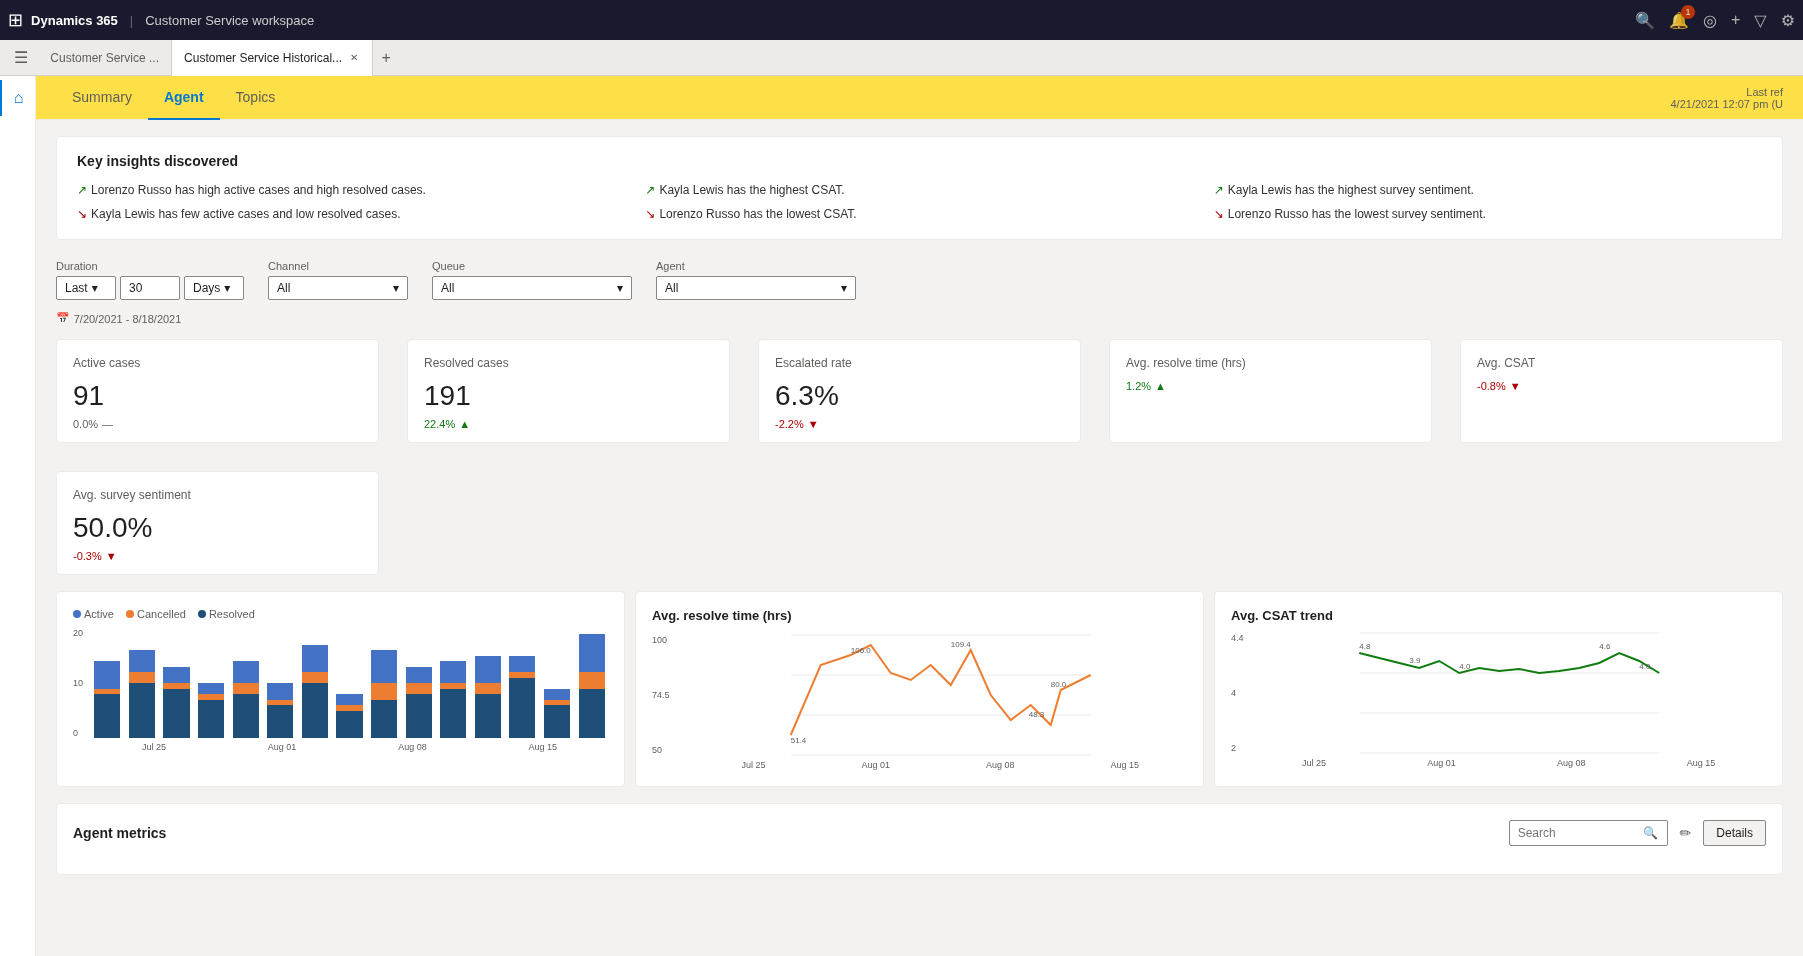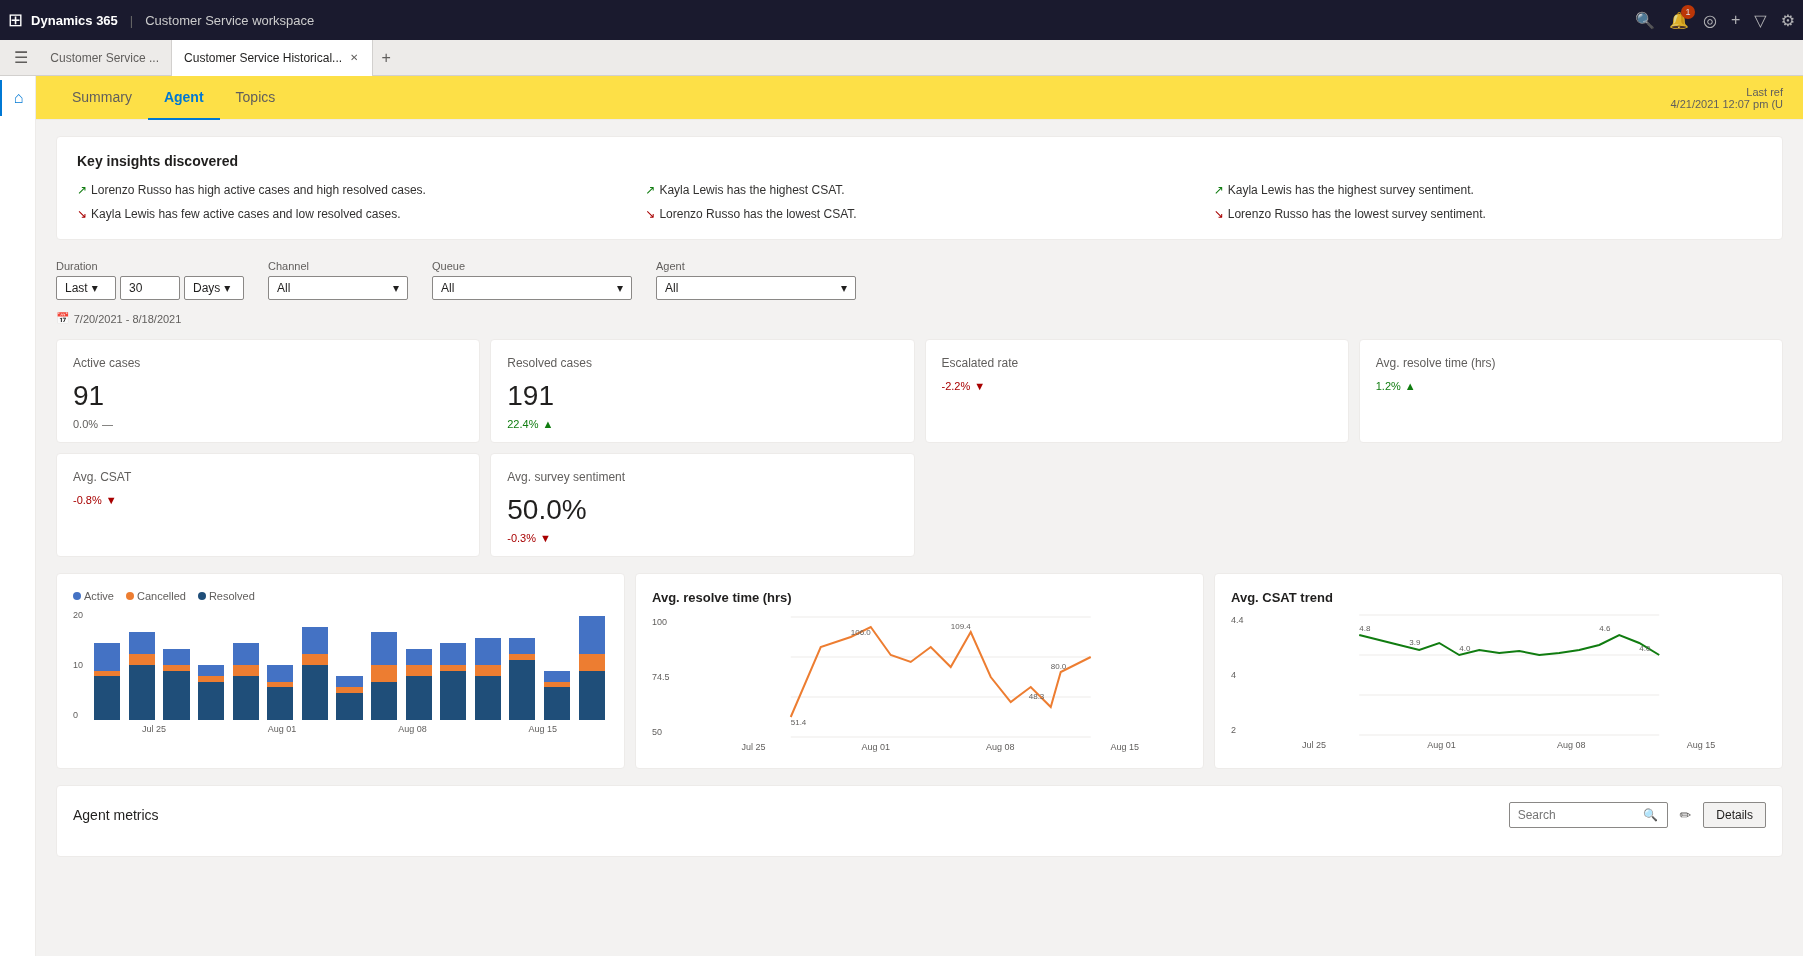--- a/index.html
+++ b/index.html
@@ -67,21 +67,21 @@
     .filters { display: flex; align-items: center; gap: 24px; margin-bottom: 12px; flex-wrap: wrap; }
     .filter-group { display: flex; flex-direction: column; gap: 4px; }
     .filter-label { font-size: 11px; color: #605e5c; }
     .filter-row { display: flex; align-items: center; gap: 4px; }
     .filter-select { border: 1px solid #8a8886; border-radius: 2px; padding: 4px 8px; font-size: 12px; background: #fff; cursor: pointer; display: flex; align-items: center; gap: 4px; min-width: 60px; }
     .filter-select-lg { min-width: 140px; }
     .filter-select-xl { min-width: 200px; }
     .date-range { font-size: 11px; color: #605e5c; display: flex; align-items: center; gap: 4px; margin-top: 6px; }
 
     
-    .kpi-row { display: grid; grid-template-columns: repeat(4, 1fr); gap: 10px; margin-bottom: 16px; }
+    .kpi-row { display: grid; grid-template-columns: repeat(5, 1fr); gap: 28px; margin-bottom: 16px; }
     .kpi-card { background: #fff; border: 1px solid #edebe9; border-radius: 4px; padding: 16px 16px 12px; }
     .kpi-label { font-size: 12px; color: #605e5c; margin-bottom: 10px; }
     .kpi-value { font-size: 28px; font-weight: 300; color: #201f1e; margin-bottom: 6px; }
     .kpi-change { font-size: 11px; display: flex; align-items: center; gap: 4px; }
     .kpi-change.up { color: #107c10; }
     .kpi-change.down { color: #a80000; }
     .kpi-change.neutral { color: #605e5c; }
     .arrow-up { color: #107c10; }
     .arrow-down { color: #a80000; }
     .dash { color: #605e5c; }
@@ -89,21 +89,21 @@
     
     .charts-row { display: grid; grid-template-columns: 1fr 1fr 1fr; gap: 10px; margin-bottom: 16px; }
     .chart-card { background: #fff; border: 1px solid #edebe9; border-radius: 4px; padding: 16px; }
     .chart-title { font-size: 13px; font-weight: 600; color: #201f1e; margin-bottom: 10px; }
     .chart-legend { display: flex; gap: 12px; margin-bottom: 8px; font-size: 11px; color: #605e5c; }
     .legend-dot { width: 8px; height: 8px; border-radius: 50%; display: inline-block; margin-right: 3px; }
 
     
     .agent-metrics-card { background: #fff; border: 1px solid #edebe9; border-radius: 4px; padding: 16px; }
     .agent-metrics-header { display: flex; align-items: center; justify-content: space-between; margin-bottom: 12px; }
-    .agent-metrics-title { font-size: 14px; font-weight: 400; }
+    .agent-metrics-title { font-size: 14px; font-weight: 700; }
     .agent-metrics-actions { display: flex; gap: 8px; align-items: center; }
     .search-box { border: 1px solid #8a8886; border-radius: 2px; padding: 5px 8px; font-size: 12px; display: flex; align-items: center; gap: 6px; background: #fff; }
     .search-box input { border: none; outline: none; font-size: 12px; width: 120px; }
     .btn-details { border: 1px solid #8a8886; background: #f3f2f1; border-radius: 2px; padding: 5px 12px; font-size: 12px; cursor: pointer; color: #201f1e; }
     .btn-icon { border: none; background: none; cursor: pointer; color: #605e5c; font-size: 14px; padding: 4px; }
   </style>
 </head>
 <body>
 
 <div class="top-nav">
@@ -254,20 +254,21 @@
         <div class="kpi-card">
           <div class="kpi-label">Resolved cases</div>
           <div class="kpi-value">191</div>
           <div class="kpi-change up">
             <span>22.4%</span>
             <span class="arrow-up">▲</span>
           </div>
         </div>
         <div class="kpi-card">
           <div class="kpi-label">Escalated rate</div>
+          <div class="kpi-value">6.3%</div>
           <div class="kpi-change down">
             <span>-2.2%</span>
             <span class="arrow-down">▼</span>
           </div>
         </div>
         <div class="kpi-card">
           <div class="kpi-label">Avg. resolve time (hrs)</div>
           <div class="kpi-change up">
             <span>1.2%</span>
             <span class="arrow-up">▲</span>

